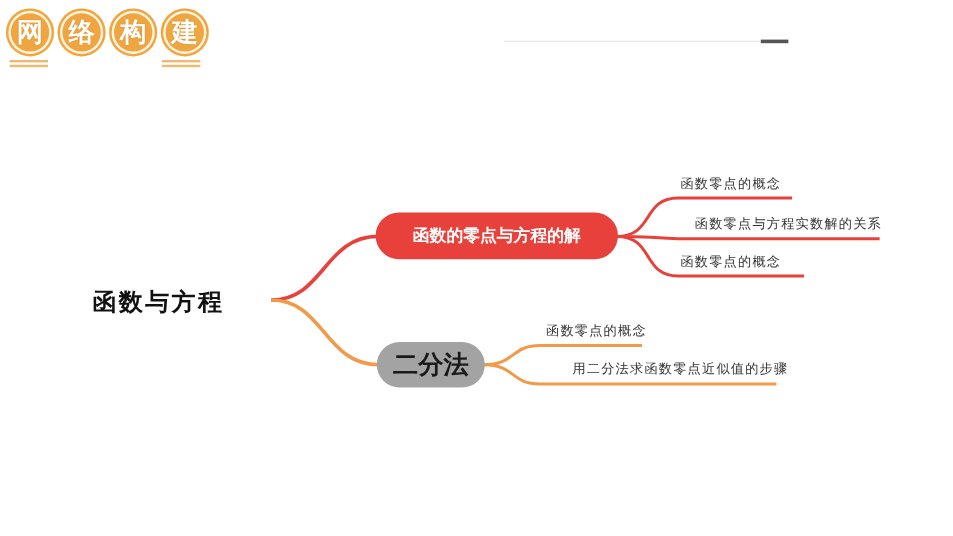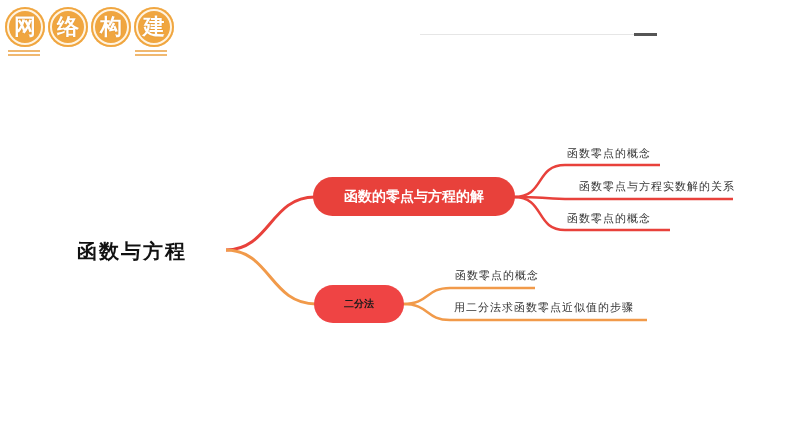--- a/index.html
+++ b/index.html
@@ -13,21 +13,21 @@
            text-shadow: 0 0 1px #c97a14; }
   .under { position:absolute; height:1.5px; background:#f0b870; }
   .topline { position:absolute; left:420px; top:34px; width:216px; height:1px; background:#e6e6e6; }
   .topbar { position:absolute; left:634px; top:33px; width:23px; height:3px; background:#555; }
   svg.lines { position:absolute; left:0; top:0; }
   .root { position:absolute; left:77px; top:238px; font-size:20px; font-weight:bold; color:#111;
           letter-spacing:2px; }
   .node { position:absolute; border-radius:20px; display:flex; align-items:center; justify-content:center;
           font-weight:bold; font-size:14px; }
   .node-red { left:313px; top:177px; width:202px; height:39px; background:#e8413b; color:#fff; }
-  .node-orange { left:314px; top:285px; width:90px; height:38px; background:#ef4444; color:#1a1a1a; font-size:10px; }
+  .node-orange { left:314px; top:285px; width:90px; height:38px; background:#a3a3a3; color:#1a1a1a; font-size:21px; }
   .leaf { position:absolute; font-size:11px; color:#333; letter-spacing:1px; white-space:nowrap; }
 </style>
 </head>
 <body>
 
 <div class="badge-row">
   <div class="badge">网</div>
   <div class="badge">络</div>
   <div class="badge">构</div>
   <div class="badge">建</div>
@@ -57,13 +57,13 @@
 <div class="root">函数与方程</div>
 
 <div class="node node-red">函数的零点与方程的解</div>
 <div class="node node-orange">二分法</div>
 
 <div class="leaf" style="left:567px;top:146px;">函数零点的概念</div>
 <div class="leaf" style="left:567px;top:179px;margin-left:12px;">函数零点与方程实数解的关系</div>
 <div class="leaf" style="left:567px;top:211px;">函数零点的概念</div>
 
 <div class="leaf" style="left:455px;top:268px;">函数零点的概念</div>
-<div class="leaf" style="left:454px;top:300px;">用二分法求函数零点近似值的步骤</div>
+<div class="leaf" style="left:477px;top:300px;">用二分法求函数零点近似值的步骤</div>
 
 </body></html>

